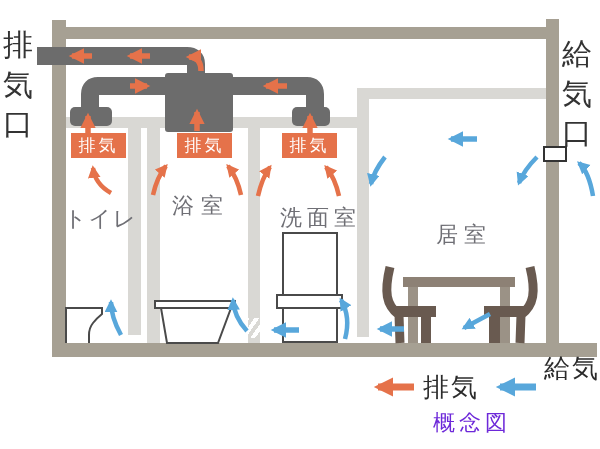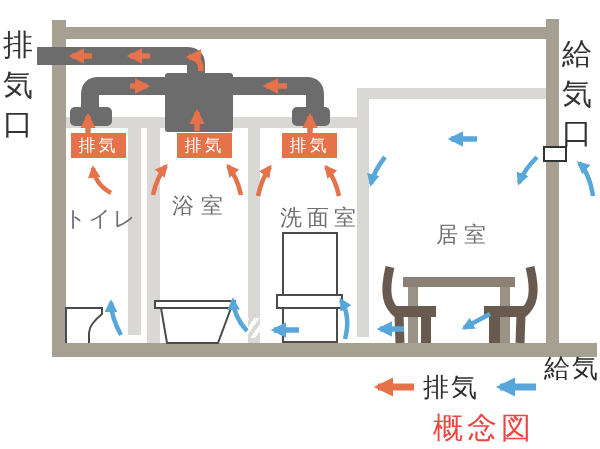--- a/index.html
+++ b/index.html
@@ -13,21 +13,21 @@
        font-family:"Liberation Serif","DejaVu Serif",serif;}
   .abs{position:absolute;}
   .wall{background:var(--wall);}
   .part{background:var(--partition);}
   .vtext{width:26px;font-size:30px;line-height:1.32;color:#333;word-break:break-all;
          text-align:center;}
   .room-label{font-size:22px;color:var(--room_label);white-space:nowrap;}
   .badge{width:55px;height:25px;background:var(--exhaust);color:#fff;font-size:17px;
          line-height:25px;text-align:center;letter-spacing:3px;}
   .legend-label{font-size:26px;color:var(--text);letter-spacing:2px;}
-  .title{font-size:30px;color:#ef4444;letter-spacing:4px;}
+  .title{font-size:22px;color:#6d28d9;letter-spacing:4px;}
   .hatch{background:repeating-linear-gradient(-55deg,var(--partition) 0 4px,#ffffff 4px 8px);}
   .inlet{width:24px;height:16px;background:#fff;border:2px solid #333;box-sizing:border-box;}
   svg{position:absolute;left:0;top:0;pointer-events:none;}
   .duct-line{fill:none;stroke:var(--duct);stroke-width:18;}
   .duct-fill{fill:var(--duct);}
   .ex-s{stroke:var(--exhaust);fill:none;}
   .su-s{stroke:var(--supply);fill:none;}
   .ex-f{fill:var(--exhaust);}
   .su-f{fill:var(--supply);}
   .fx{fill:#fff;stroke:var(--outline);stroke-width:2;}

